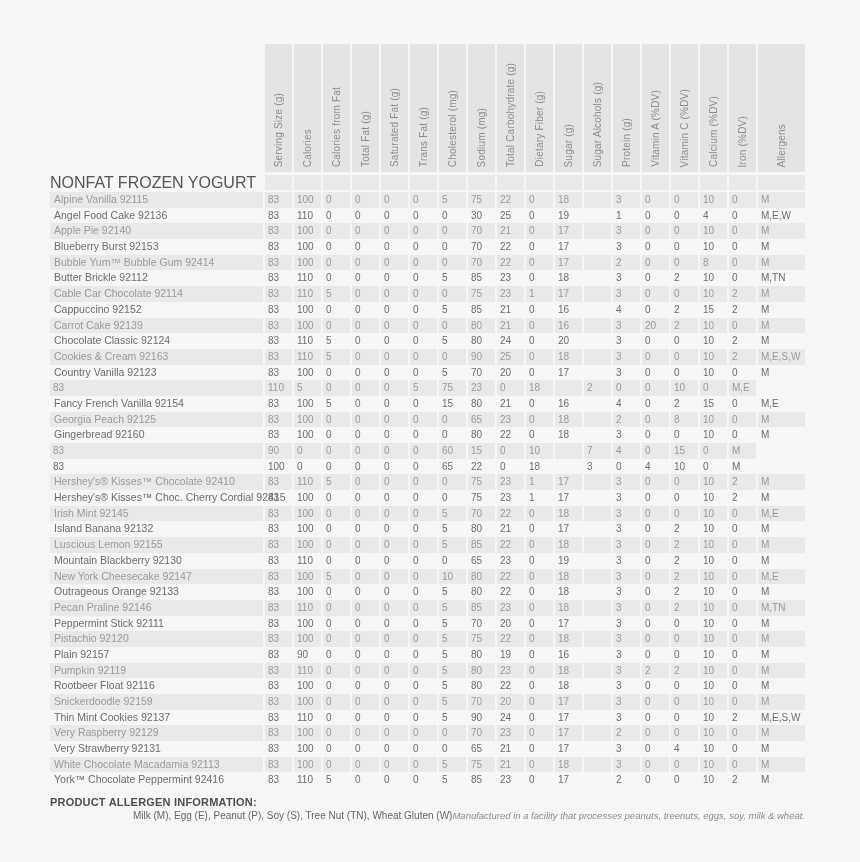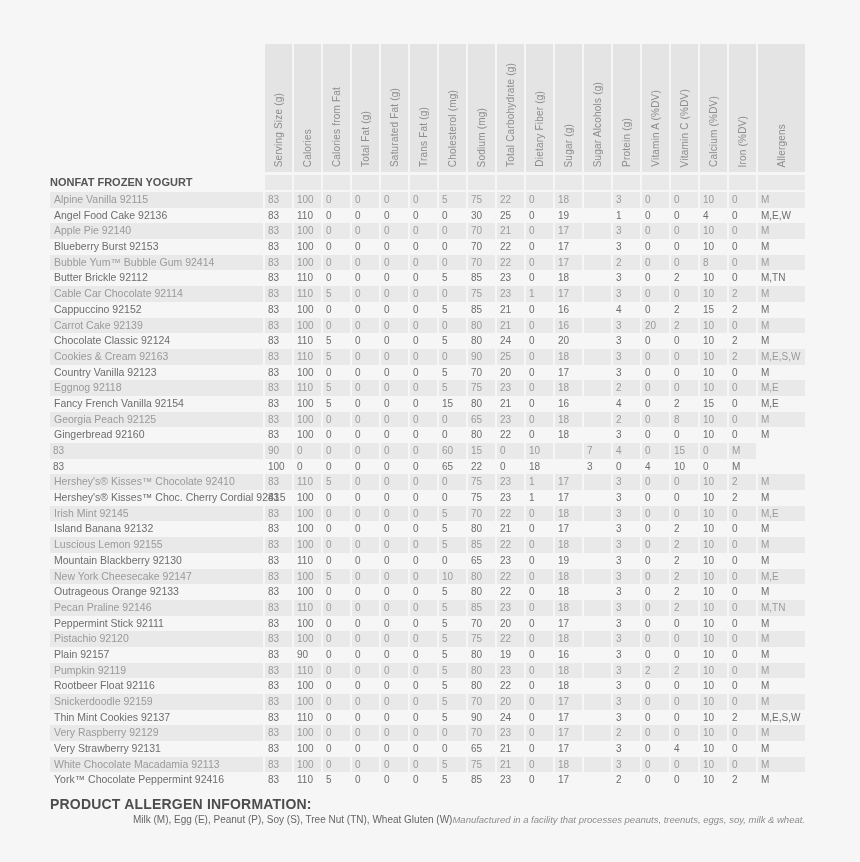--- a/index.html
+++ b/index.html
@@ -32,42 +32,42 @@
     color:#8d8d8d;
     white-space:nowrap;
     padding:5px 0;
     letter-spacing:.2px;
   }
   .hdr-spacer{background:transparent;}
   
   .title-row{height:16px;margin-bottom:1px;}
   .title-row .band-cell{background:#e9e9e9;height:15px;}
   .section-title{
-    font-size:11px;
-    font-weight:bold;
+    font-size:16px;
+    font-weight:normal;
     color:#555;
     line-height:15px;
     white-space:nowrap;
   }
   
   .row{height:15.7px;}
   .cell{
     font-size:10px;
     line-height:15.7px;
     padding-left:3px;
     white-space:nowrap;
     overflow:visible;
   }
   .row.shaded .cell{background:#e9e9e9;color:#9a9a9a;}
   .row.plain .cell{background:transparent;color:#6d6d6d;}
   .cell.name{padding-left:4px;font-size:10.5px;}
   
   .footer{margin-top:8px;width:755px;}
   .allergen-title{
-    font-size:14px;
+    font-size:11px;
     font-weight:bold;
     color:#4d4d4d;
     letter-spacing:.2px;
   }
   .footer-line{
     display:flex;
     justify-content:flex-end;
     align-items:baseline;
     margin-top:2px;
   }
@@ -409,21 +409,20 @@
         <div class="cell">17</div>
         <div class="cell"></div>
         <div class="cell">3</div>
         <div class="cell">0</div>
         <div class="cell">0</div>
         <div class="cell">10</div>
         <div class="cell">0</div>
         <div class="cell">M</div>
       </div>
       <div class="grid row shaded">
-        <div class="cell name">Eggnog 92118</div>
         <div class="cell">83</div>
         <div class="cell">110</div>
         <div class="cell">5</div>
         <div class="cell">0</div>
         <div class="cell">0</div>
         <div class="cell">0</div>
         <div class="cell">5</div>
         <div class="cell">75</div>
         <div class="cell">23</div>
         <div class="cell">0</div>

